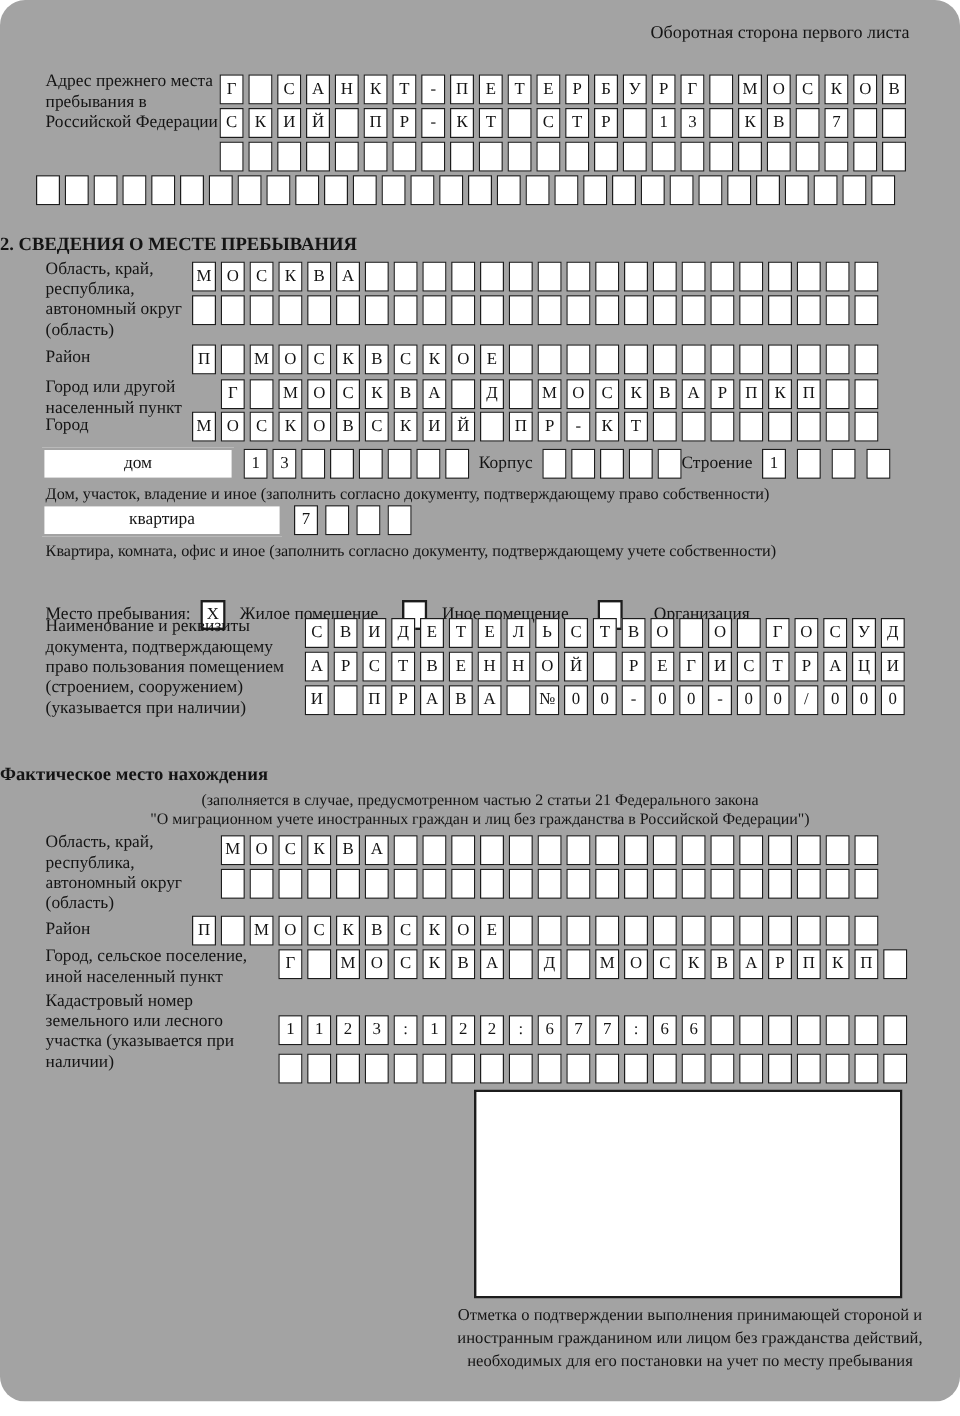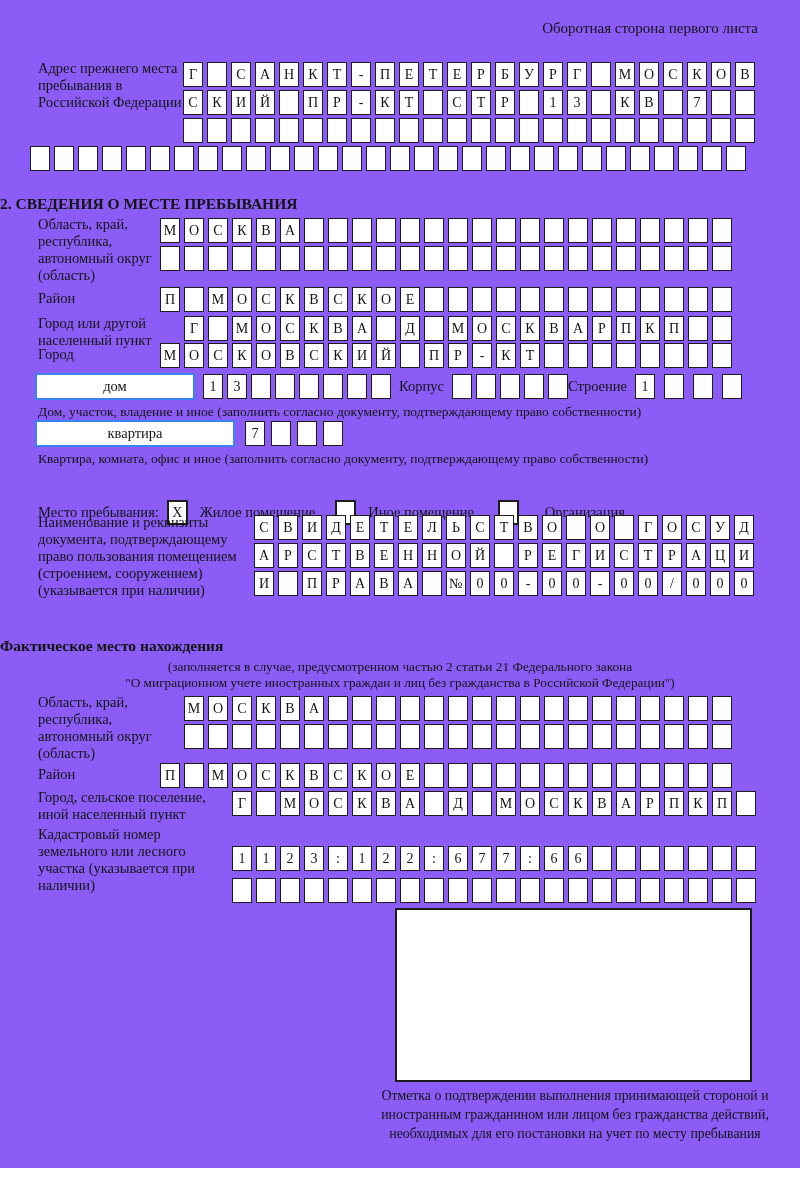--- a/index.html
+++ b/index.html
@@ -1,36 +1,37 @@
 <!DOCTYPE html>
 <html><head>
 <meta charset="utf-8">
 <style>
   html,body{margin:0;padding:0;background:#ffffff;}
   .page{
-    position:relative;width:800px;height:1168px;background:#8b5cf6;
+    position:relative;width:800px;height:1168px;background:#a3a3a3;
     font-family:"Liberation Serif","DejaVu Serif",serif;color:#141414;
     overflow:hidden;
+    border-radius:21px;
   }
   .abs{position:absolute;}
   .hdr{font-size:15px;}
   .lbl{font-size:14.5px;line-height:17px;}
   .lbl-inline{font-size:14.5px;white-space:nowrap;}
   .note{font-size:13.3px;text-align:center;width:800px;left:0;}
   .title{font-weight:bold;font-size:15.5px;text-align:left;width:800px;left:0;}
   .cellrow{display:flex;gap:4px;}
   .gap6{gap:6px;}
   .gap9{gap:9px;}
   .cell{
     width:20px;height:25px;border:1.9px solid #1c1c1c;box-sizing:border-box;
     display:flex;align-items:center;justify-content:center;
     font-size:14px;background:#fff;flex:none;
   }
   .wbox{
-    border:2px solid #3b82f6;box-sizing:border-box;height:27px;flex:none;
+    border:2px solid #a3a3a3;box-sizing:border-box;height:27px;flex:none;
     display:flex;align-items:center;justify-content:center;font-size:14.5px;background:#fff;
   }
   .inline-row{position:absolute;display:flex;align-items:center;}
   .checkbox{
     width:21px;height:25px;border:2px solid #1c1c1c;box-sizing:border-box;flex:none;
     display:inline-flex;align-items:center;justify-content:center;font-size:14px;background:#fff;
   }
   .stampbox{border:2px solid #1c1c1c;box-sizing:border-box;background:#fff;}
   .caption{font-size:13.8px;line-height:19px;text-align:center;}
 </style>
@@ -328,21 +329,21 @@
     <div class="wbox" style="width:200px;">
       <span>квартира</span>
     </div>
     <div class="cellrow gap6" style="margin-left:10px;">
         <span class="cell">7</span>
         <span class="cell"></span>
         <span class="cell"></span>
         <span class="cell"></span>
       </div>
   </div>
-  <div class="abs lbl" style="top:450px;left:38px;font-size:13.5px;">Квартира, комната, офис и иное (заполнить согласно документу, подтверждающему право собственности)</div>
+  <div class="abs lbl" style="top:450px;left:38px;font-size:13.5px;">Квартира, комната, офис и иное (заполнить согласно документу, подтверждающему учете собственности)</div>
 
   <div class="inline-row" style="top:467px;left:38px;margin-top:33px;">
     <span class="lbl-inline">Место пребывания:</span>
     <span class="checkbox" style="margin-left:8px;">X</span>
     <span class="lbl-inline" style="margin-left:12px;">Жилое помещение</span>
     <span class="checkbox" style="margin-left:20px;"></span>
     <span class="lbl-inline" style="margin-left:12px;">Иное помещение</span>
     <span class="checkbox" style="margin-left:24px;"></span>
     <span class="lbl-inline" style="margin-left:26px;">Организация</span>
   </div>

